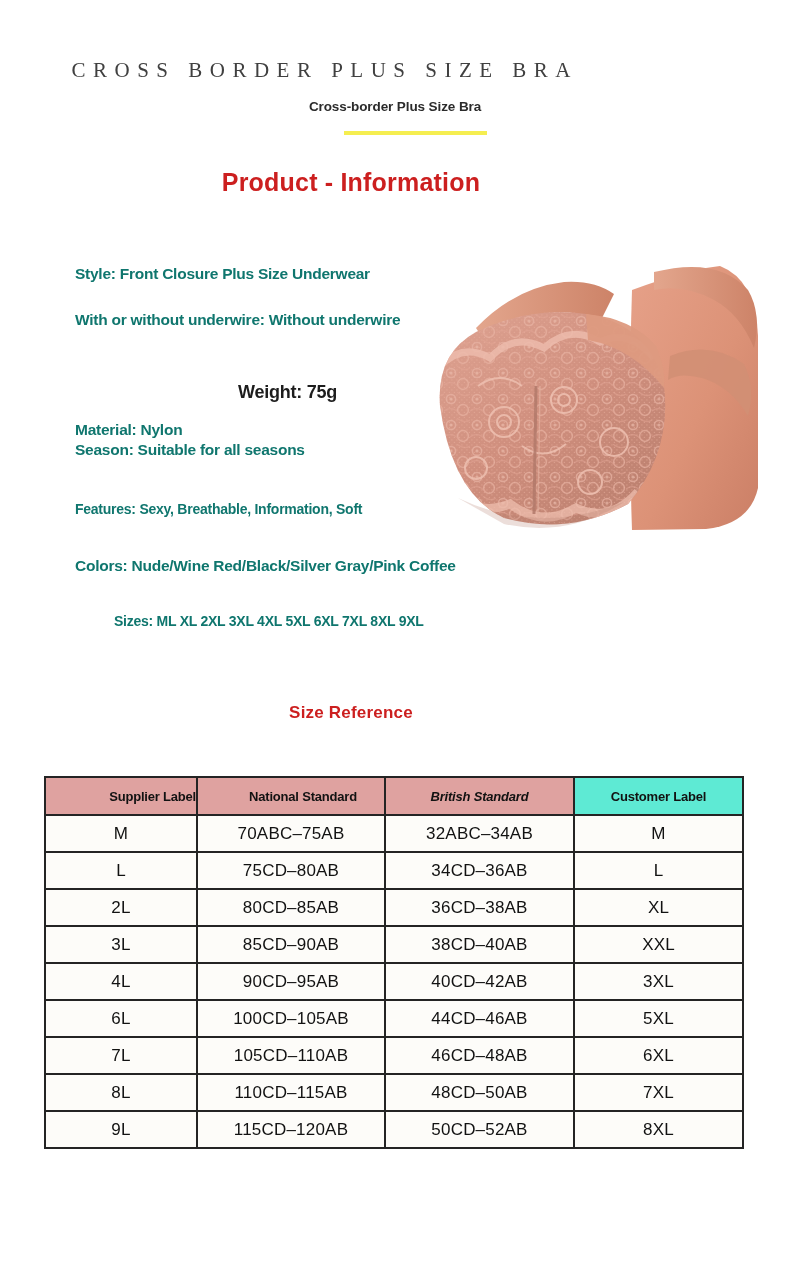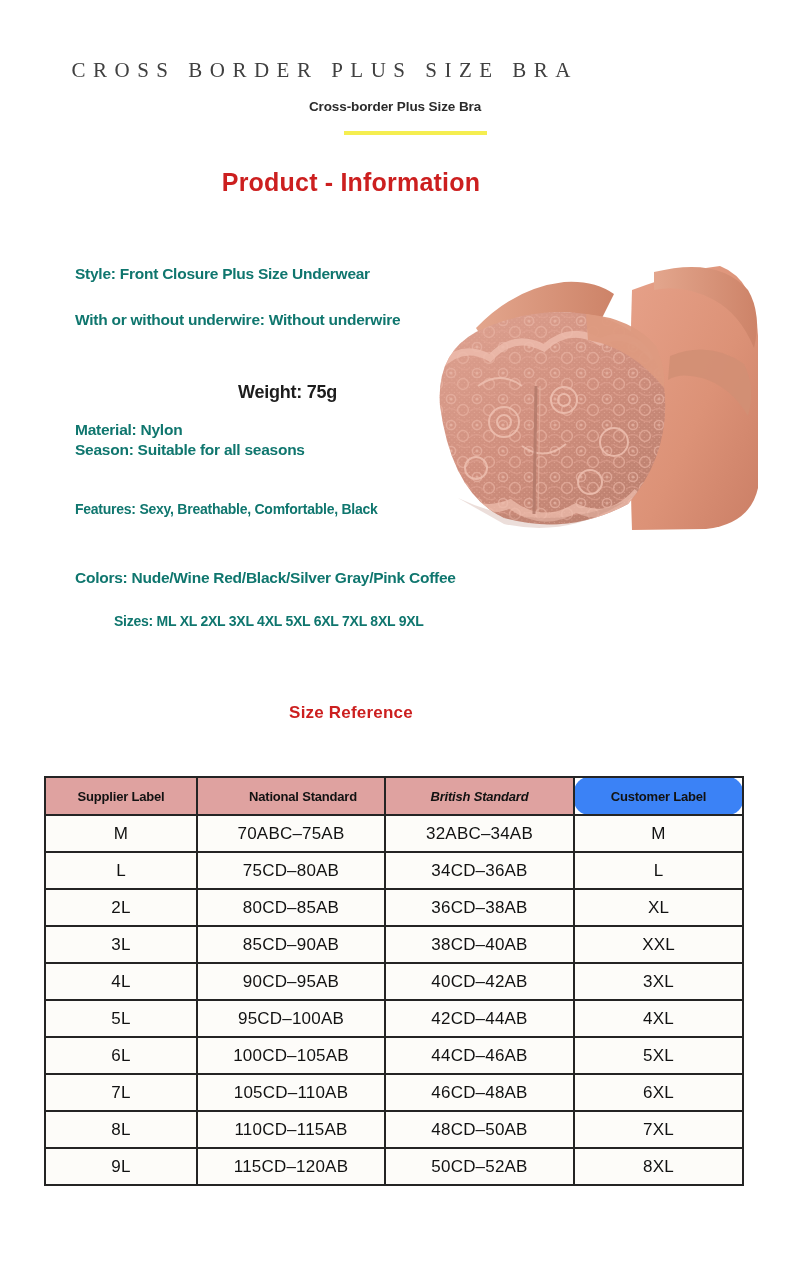--- a/index.html
+++ b/index.html
@@ -97,21 +97,21 @@
   }
   .spec-lg { font-size: 15.5px; }
   .spec-sm { font-size: 14px; }
   #spec-style    { top: 264px; }
   #spec-wire     { top: 310px; width: 330px; }
   #spec-material { top: 380px; margin-top: 40px; }
   #spec-weight   { position: absolute; left: 238px; top: 382px; font-size: 18px;
                    font-weight: bold; color: #1d1d1d; letter-spacing: -0.25px; }
   #spec-season   { top: 440px; }
   #spec-features { top: 500px; }
-  #spec-colors   { top: 556px; margin-top: 12px; }
+  #spec-colors   { top: 556px; }
   #spec-sizes    { top: 612px; margin-left: 39px; }
 
   
   #size-table {
     position: absolute;
     left: 44px;
     top: 776px;
     width: 698px;
     border-collapse: collapse;
     table-layout: fixed;
@@ -229,39 +229,39 @@
 
     <path d="M40 262 Q120 300 206 266 Q150 302 86 288 Z" fill="#b57d6b" opacity="0.25"></path>
   </svg>
 </div>
 
 <div id="spec-style" class="spec-line spec-lg">Style: Front Closure Plus Size Underwear</div>
 <div id="spec-wire" class="spec-line spec-lg">With or without underwire: Without underwire</div>
 <div id="spec-material" class="spec-line spec-lg">Material: Nylon</div>
 <div id="spec-weight">Weight: 75g</div>
 <div id="spec-season" class="spec-line spec-lg">Season: Suitable for all seasons</div>
-<div id="spec-features" class="spec-line spec-sm">Features: Sexy, Breathable, Comfortable, Black</div>
+<div id="spec-features" class="spec-line spec-sm">Features: Sexy, Breathable, Information, Soft</div>
 <div id="spec-colors" class="spec-line spec-lg">Colors: Nude/Wine Red/Black/Silver Gray/Pink Coffee</div>
 <div id="spec-sizes" class="spec-line spec-sm">Sizes: ML XL 2XL 3XL 4XL 5XL 6XL 7XL 8XL 9XL</div>
 
 <div id="size-ref-heading" class="section-heading" style="color: rgb(204, 31, 31);">Size Reference</div>
 
 <table id="size-table">
   <colgroup>
     <col class="c1">
       <col class="c2">
       <col class="c3">
       <col class="c4">
   </colgroup>
   <thead>
     <tr id="thead-row">
-        <th style="background: rgb(223, 162, 160);">Supplier Label</th>
+        <th style="background: rgb(223, 162, 160); text-align: right;">Supplier Label</th>
         <th style="background: rgb(223, 162, 160); padding-left: 24px;">National Standard</th>
         <th style="background: rgb(223, 162, 160); font-style: italic;">British Standard</th>
-        <th style="background: #3b82f6; border-radius: 15px;">Customer Label</th>
+        <th style="background: #5eead4;">Customer Label</th>
       </tr>
   </thead>
   <tbody id="tbody">
       <tr>
         <td>M</td>
         <td>70ABC–75AB</td>
         <td>32ABC–34AB</td>
         <td>M</td>
       </tr>
       <tr>
@@ -282,26 +282,20 @@
         <td>38CD–40AB</td>
         <td>XXL</td>
       </tr>
       <tr>
         <td>4L</td>
         <td>90CD–95AB</td>
         <td>40CD–42AB</td>
         <td>3XL</td>
       </tr>
       <tr>
-        <td>5L</td>
-        <td>95CD–100AB</td>
-        <td>42CD–44AB</td>
-        <td>4XL</td>
-      </tr>
-      <tr>
         <td>6L</td>
         <td>100CD–105AB</td>
         <td>44CD–46AB</td>
         <td>5XL</td>
       </tr>
       <tr>
         <td>7L</td>
         <td>105CD–110AB</td>
         <td>46CD–48AB</td>
         <td>6XL</td>

